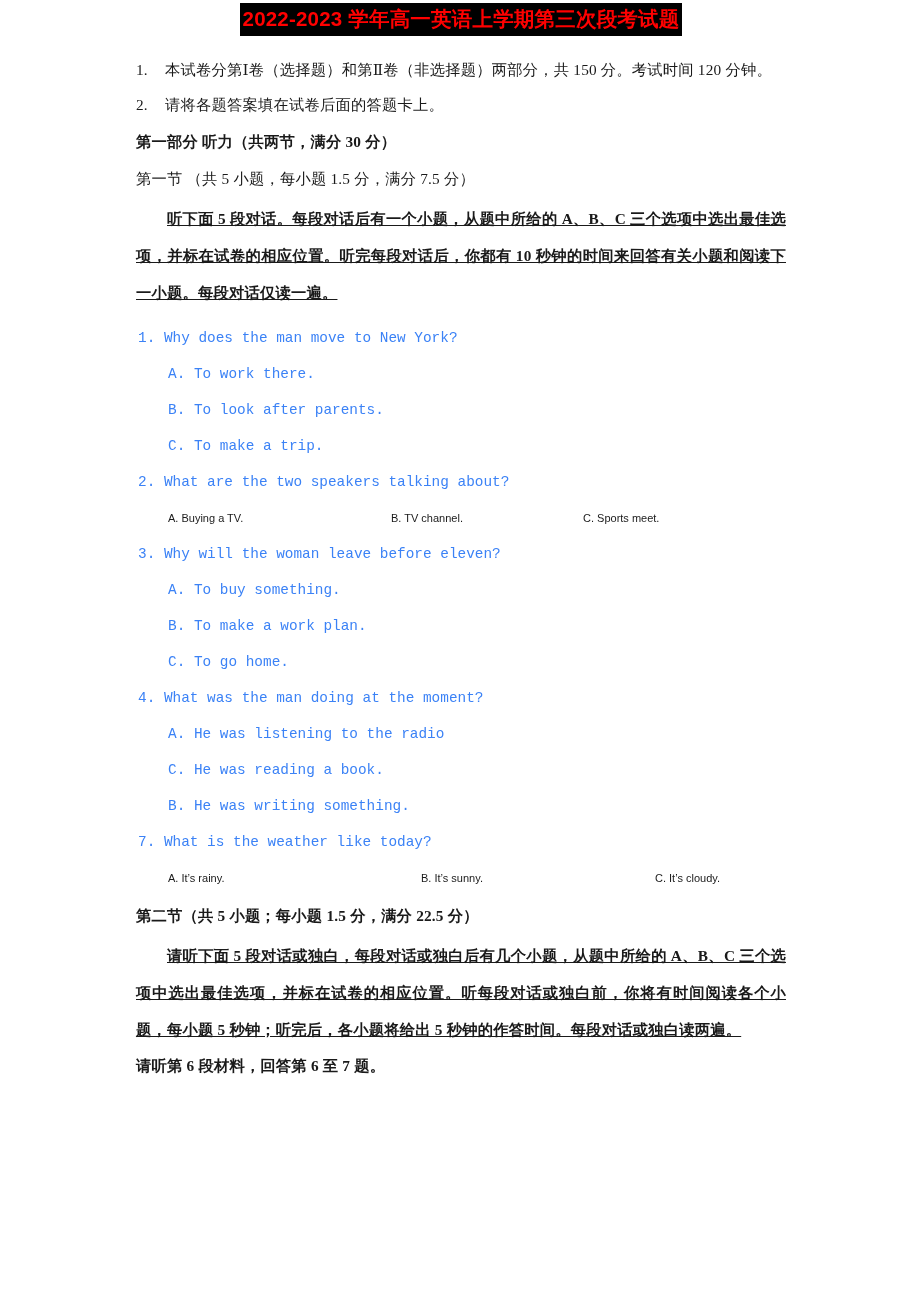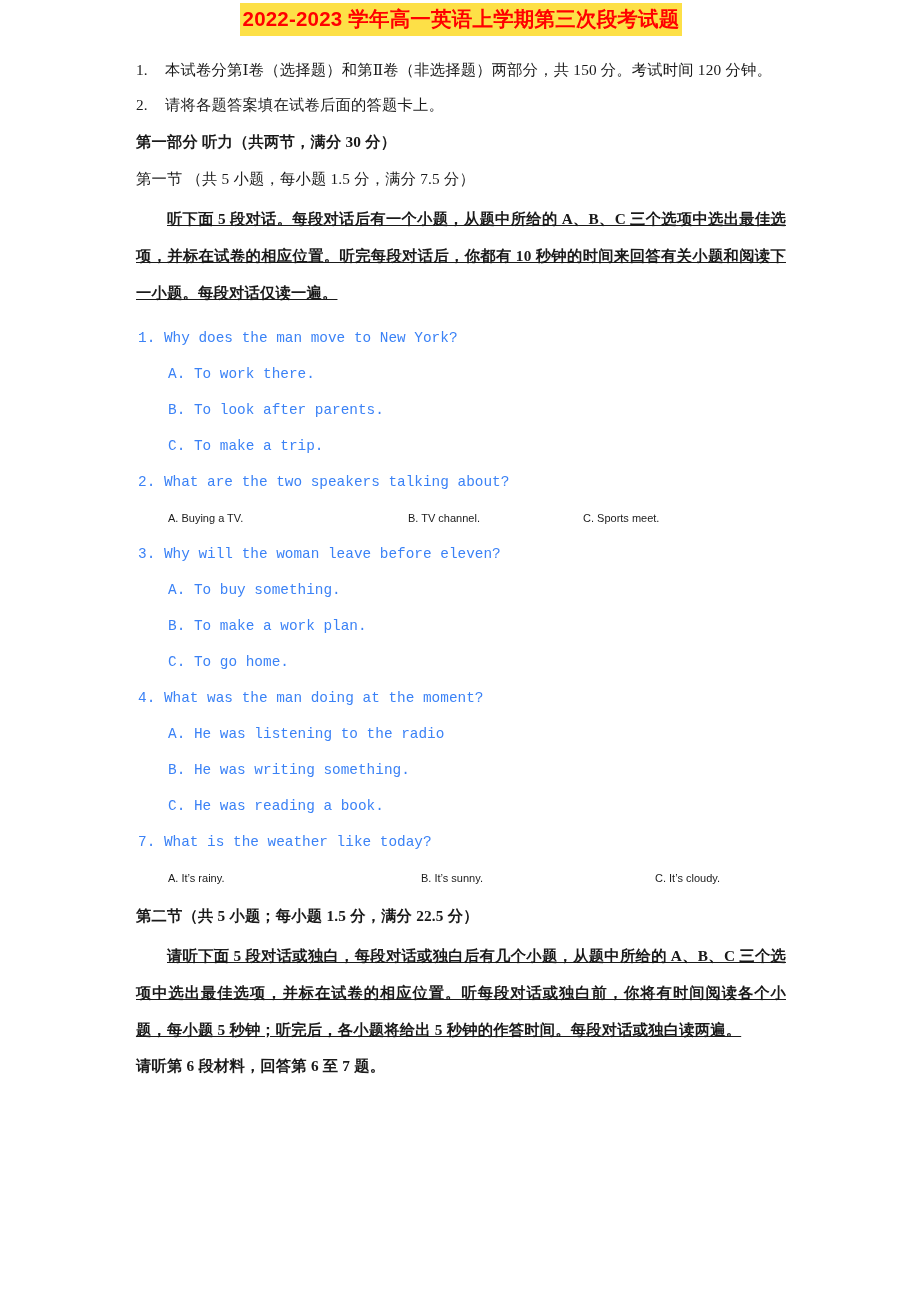--- a/index.html
+++ b/index.html
@@ -27,21 +27,21 @@
   .doc-title {
     text-align: center;
     margin: 0;
     padding: 0;
     height: 52px;
     line-height: 52px;
     font-size: 0;
   }
   .doc-title .hl {
     display: inline-block;
-    background: #fde047;
+    background: #000000;
     color: #ff0000;
     font-family: "Liberation Sans", "DejaVu Sans", sans-serif;
     font-weight: bold;
     font-size: 20.5px;
     line-height: 28px;
     padding: 2px 3px 3px 3px;
     letter-spacing: 0.2px;
     white-space: nowrap;
   }
 
@@ -97,21 +97,21 @@
     height: 36px;
     white-space: pre;
   }
   .opt-row > span {
     position: absolute;
     top: 0;
   }
 
   
   .row-q2 .c0 { left: 32px; }
-  .row-q2 .c1 { left: 272px; }
+  .row-q2 .c1 { left: 255px; }
   .row-q2 .c2 { left: 447px; }
 
   .row-q5 .c0 { left: 32px; }
   .row-q5 .c1 { left: 285px; }
   .row-q5 .c2 { left: 519px; }
 
   .sp-top-9  { margin-top: 9px; }
   .sp-top-4  { margin-top: 4px; }
   .sp-top-2  { margin-top: 2px; }
 </style>
@@ -150,22 +150,22 @@
     <span class="c2">C. Sports meet.</span>
   </div>
 
   <p class="en q">3. Why will the woman leave before eleven?</p>
   <p class="en opt">A. To buy something.</p>
   <p class="en opt">B. To make a work plan.</p>
   <p class="en opt">C. To go home.</p>
 
   <p class="en q">4. What was the man doing at the moment?</p>
   <p class="en opt">A. He was listening to the radio</p>
+  <p class="en opt">C. He was reading a book.</p>
   <p class="en opt">B. He was writing something.</p>
-  <p class="en opt">C. He was reading a book.</p>
 
   <p class="en q">7. What is the weather like today?</p>
   <div class="opt-row row-q5">
     <span class="c0">A. It’s rainy.</span>
     <span class="c1">B. It’s sunny.</span>
     <span class="c2">C. It’s cloudy.</span>
   </div>
 
   <p class="cn bold sp-top-2">第二节（共 5 小题；每小题 1.5 分，满分 22.5 分）</p>
 

